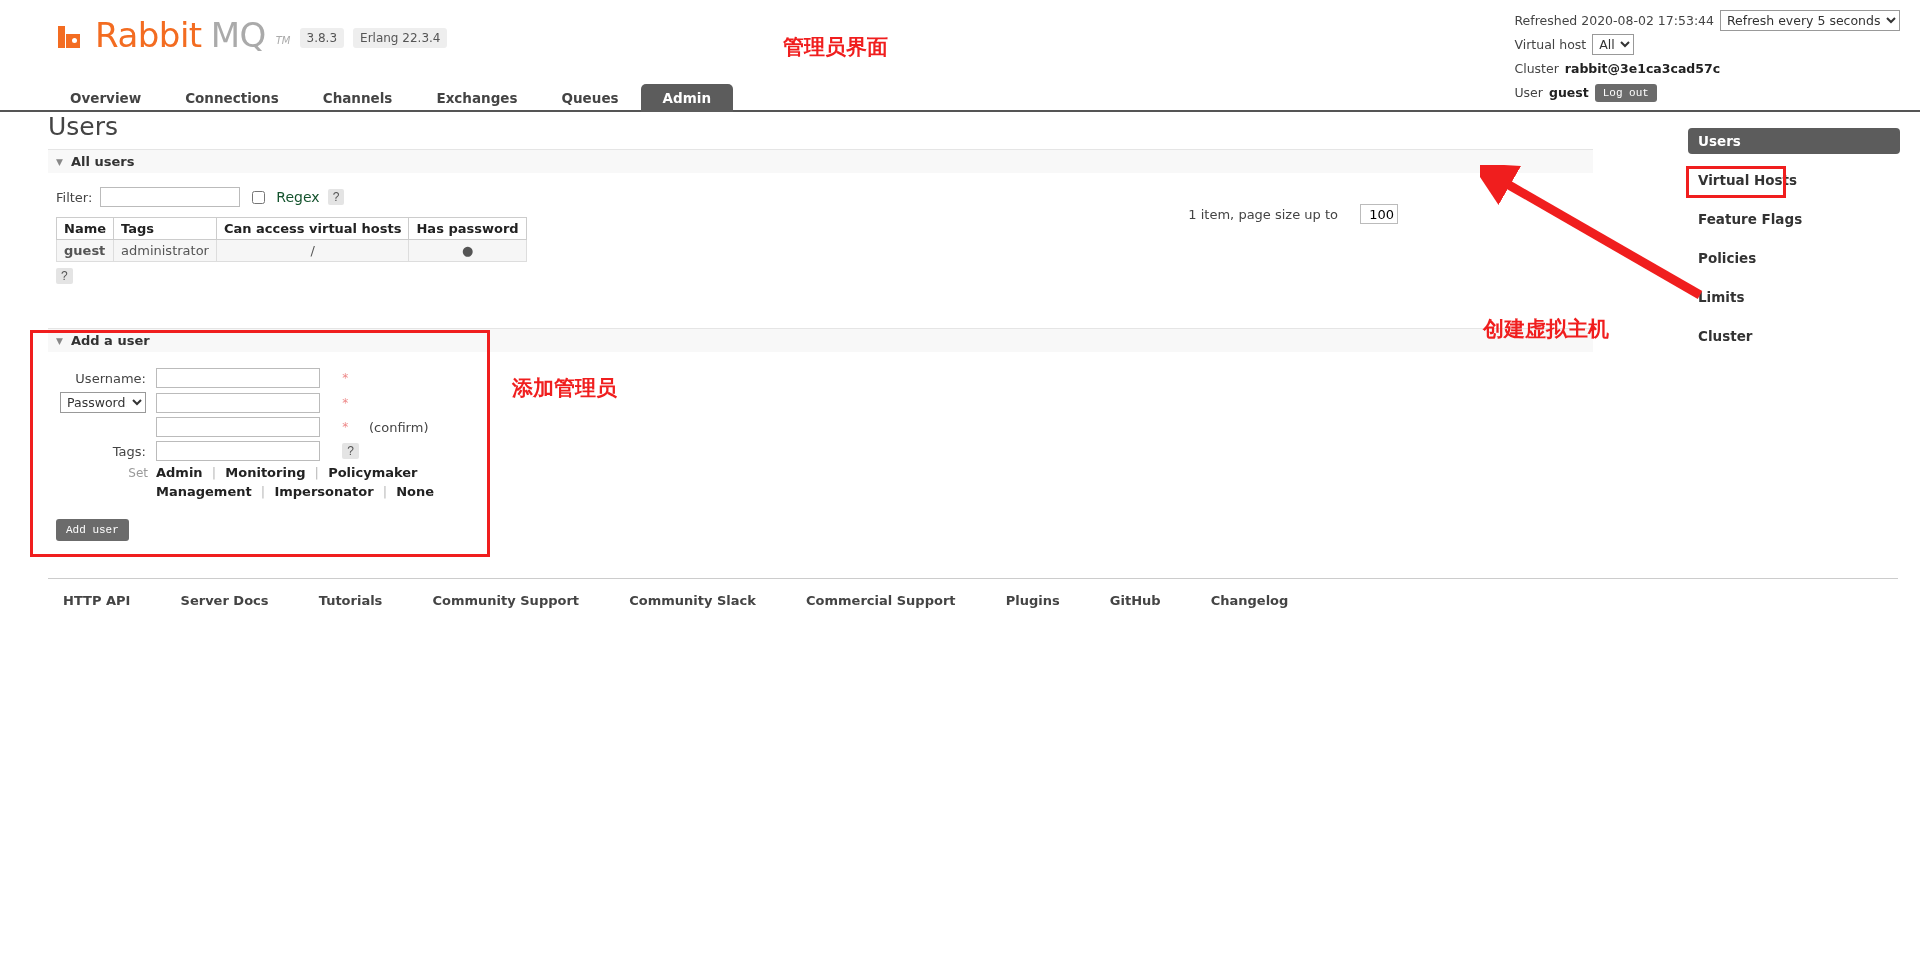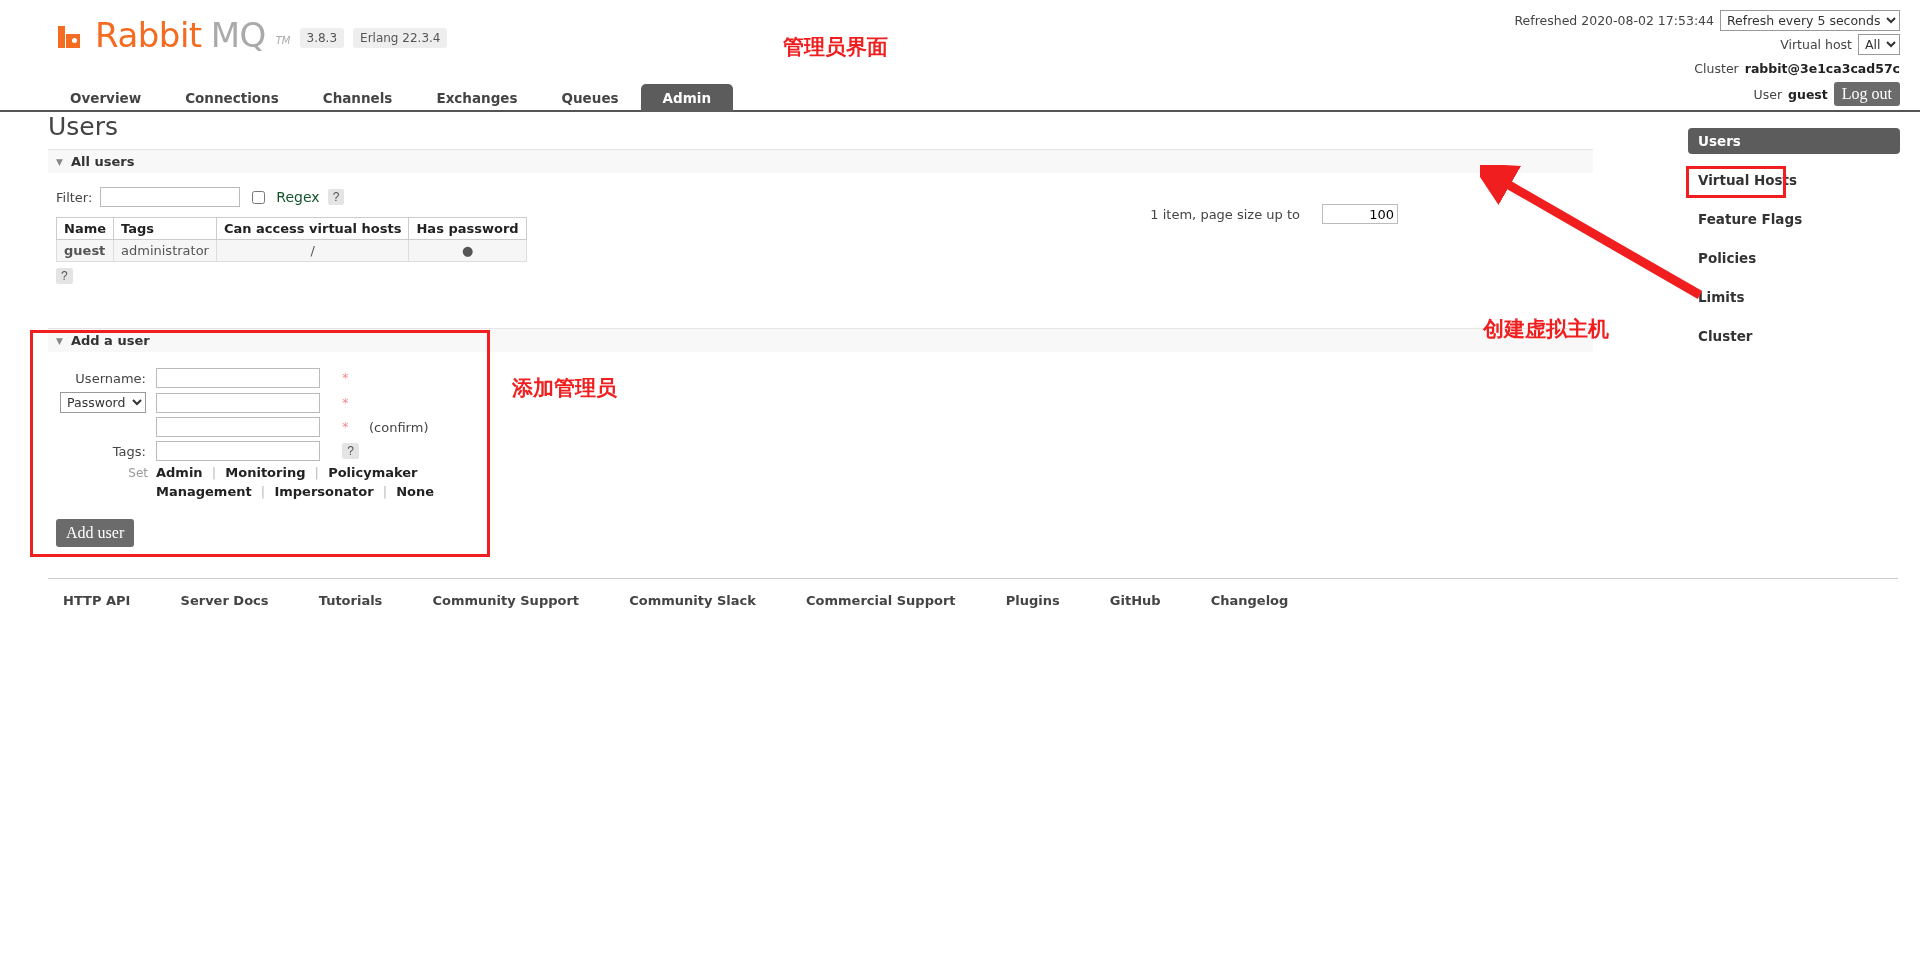--- a/index.html
+++ b/index.html
@@ -31,31 +31,31 @@
     background: #eee; color: #555; font-size: 12px;
     padding: 3px 7px; border-radius: 3px; margin-bottom: 2px;
   }
 
   
   #status-block {
     position: absolute; right: 20px; top: 10px;
     text-align: right; font-size: 12.5px; color: #444;
     line-height: 21px;
   }
-  .status-row { display: flex; justify-content: flex-end; align-items: center; gap: 6px; margin-bottom: 3px; }
+  .status-row { display: flex; justify-content: flex-start; align-items: center; gap: 6px; margin-bottom: 3px; }
   .status-label { color: #444; }
   .status-strong { font-weight: bold; color: #222; }
   select.ui-select {
     font-family: "DejaVu Sans", sans-serif; font-size: 12.5px;
     border: 1px solid #999; background: #fff; color: #333;
     padding: 1px 2px; height: 21px;
   }
   .btn-dark {
     background: #6b6b6b; color: #fff; border: none;
-    font-family: Liberation Serif, serif; font-size: 16px;
+    font-family: Liberation Mono, monospace; font-size: 11px;
     padding: 3px 8px; border-radius: 3px; cursor: pointer;
   }
 
   
   #nav {
     position: absolute; left: 0; top: 84px; width: 1920px;
     border-bottom: 2px solid #555; height: 28px;
   }
   #nav ul { list-style: none; margin: 0; padding: 0 0 0 48px; display: flex; gap: 0; }
   #nav li a {
@@ -90,21 +90,21 @@
   .regex-lbl { font-size: 14px; color: #14532d; }
   .help-btn {
     background: #e4e4e4; color: #555; border: none; font-size: 12px;
     padding: 1px 5px; cursor: pointer; border-radius: 2px;
   }
 
   .pager {
     position: absolute; right: 262px; top: 92px;
     font-size: 13px; color: #444; display: flex; align-items: center; gap: 22px;
   }
-  .pager input { width: 76px; text-align: right; }
+  .pager input { width: 38px; text-align: right; }
 
   table.data {
     border-collapse: collapse; margin-left: 8px; font-size: 13px; border-radius: 17px;
   }
   table.data th {
     border: 1px solid #ccc; background: #fff; color: #222;
     font-weight: bold; padding: 3px 7px; text-align: left; white-space: nowrap;
   }
   table.data td {
     border: 1px solid #ddd; background: #f6f6f6; color: #555;

